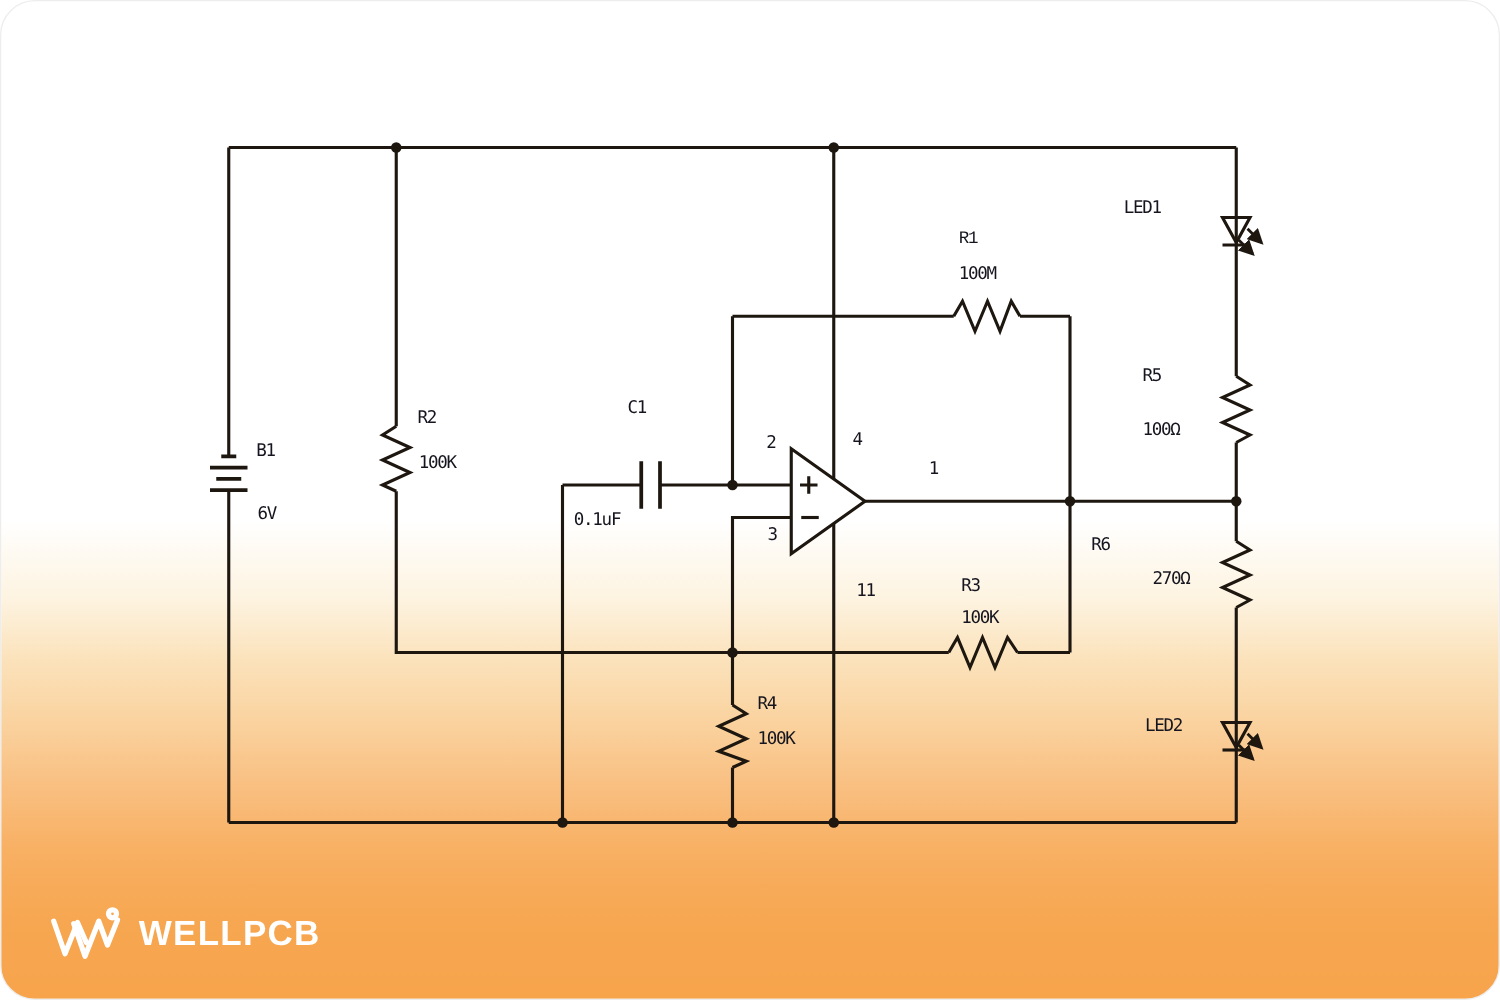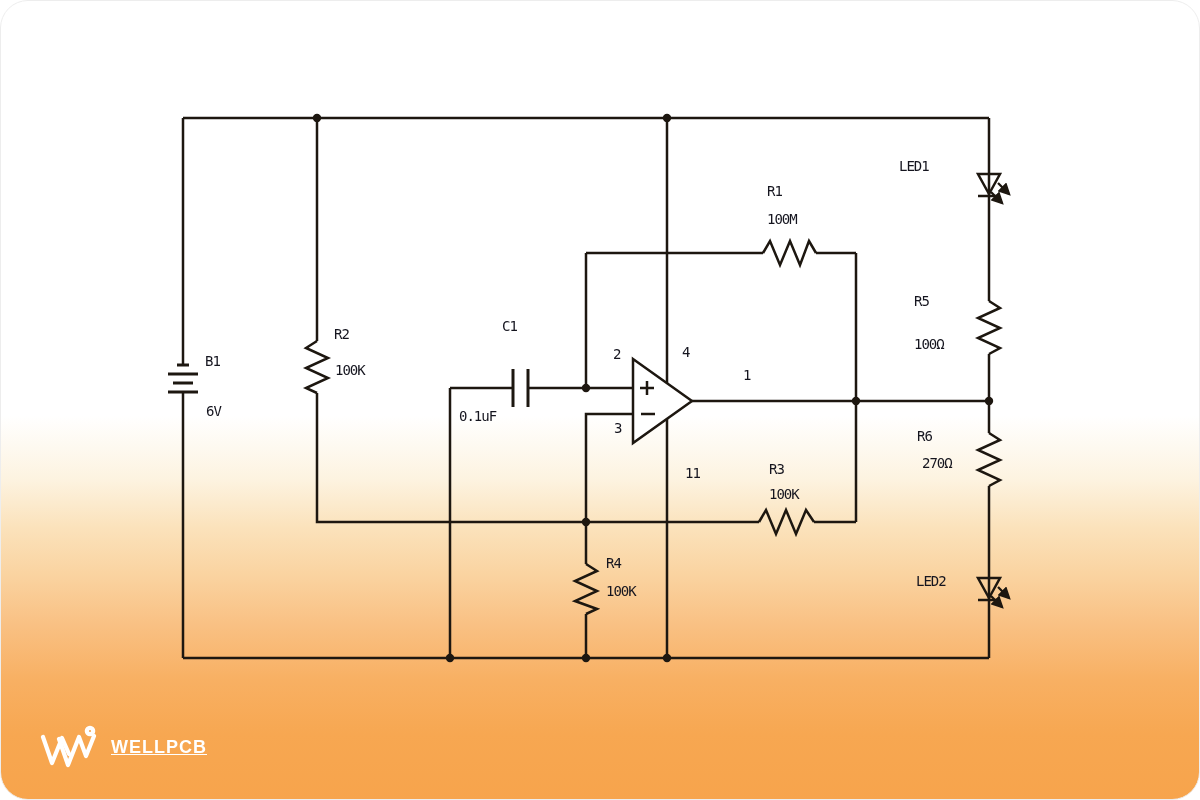--- a/index.html
+++ b/index.html
@@ -16,21 +16,21 @@
   svg.schem{position:absolute;left:0;top:0;}
   .lbl{
     position:absolute;
     font-family:"DejaVu Sans Mono","Liberation Mono",monospace;
     font-size:14px;line-height:1;letter-spacing:-1px;
     color:#15151f;white-space:nowrap;
   }
   .logo{position:absolute;left:36px;top:722px;display:flex;align-items:center;gap:8px;}
   .logo-text{
     font-family:"Liberation Sans","DejaVu Sans",sans-serif;
-    font-weight:bold;font-size:18px;letter-spacing:1px;color:#ffffff;text-decoration:underline;
+    font-weight:bold;font-size:28px;letter-spacing:1px;color:#ffffff;
   }
 </style>
 </head>
 <body>
 
 <div class="card">
 
   <svg class="schem" width="1200" height="800" viewBox="0 0 1200 800">
     <defs>
       <marker id="ah" viewBox="0 0 10 10" refX="8" refY="5" markerWidth="5.5" markerHeight="5.5" orient="auto">
@@ -119,33 +119,33 @@
 
   <div class="lbl" style="left:204px;top:353px;">B1</div>
   <div class="lbl" style="left:205px;top:403px;">6V</div>
 
   <div class="lbl" style="left:333px;top:326px;">R2</div>
   <div class="lbl" style="left:334px;top:362px;">100K</div>
 
   <div class="lbl" style="left:501px;top:318px;">C1</div>
   <div class="lbl" style="left:458px;top:408px;">0.1uF</div>
 
-  <div class="lbl" style="left:766px;top:183px;">R1</div>
+  <div class="lbl" style="left:766px;top:183px;font-family:Liberation Mono, monospace;">R1</div>
   <div class="lbl" style="left:766px;top:211px;">100M</div>
 
   <div class="lbl" style="left:768px;top:461px;">R3</div>
   <div class="lbl" style="left:768px;top:486px;">100K</div>
 
   <div class="lbl" style="left:605px;top:555px;">R4</div>
   <div class="lbl" style="left:605px;top:583px;">100K</div>
 
   <div class="lbl" style="left:913px;top:293px;">R5</div>
   <div class="lbl" style="left:913px;top:336px;">100Ω</div>
 
-  <div class="lbl" style="left:916px;top:428px;">R6</div>
+  <div class="lbl" style="left:872px;top:428px;">R6</div>
   <div class="lbl" style="left:921px;top:455px;">270Ω</div>
 
   <div class="lbl" style="left:898px;top:158px;">LED1</div>
   <div class="lbl" style="left:915px;top:573px;">LED2</div>
 
   <div class="lbl" style="left:612px;top:346px;">2</div>
   <div class="lbl" style="left:613px;top:420px;">3</div>
   <div class="lbl" style="left:681px;top:344px;">4</div>
   <div class="lbl" style="left:684px;top:425px;margin-top:40px;">11</div>
   <div class="lbl" style="left:742px;top:367px;">1</div>

